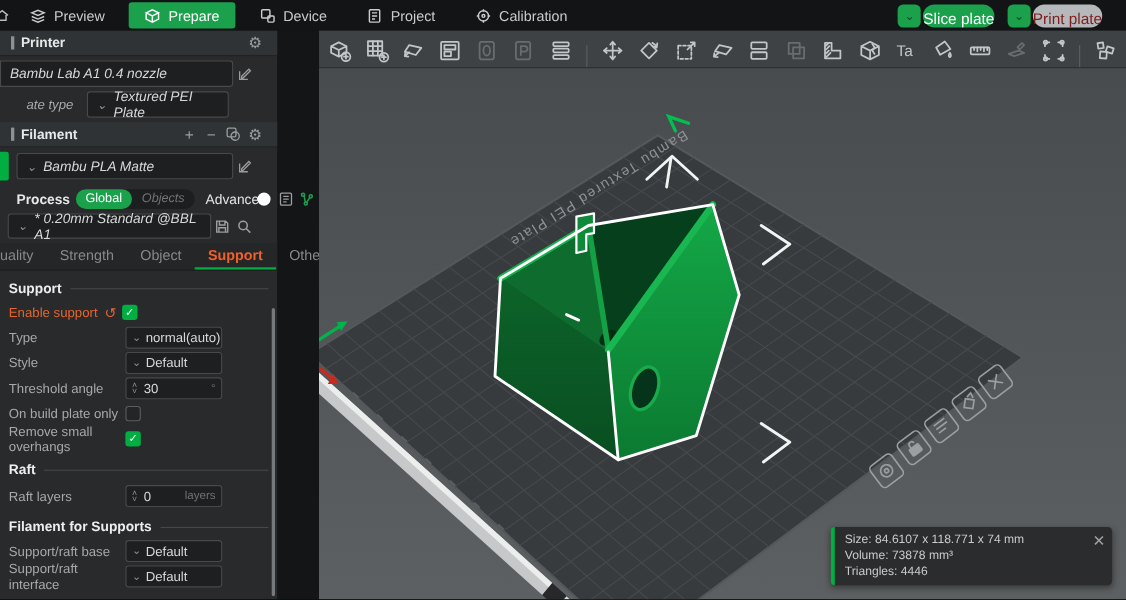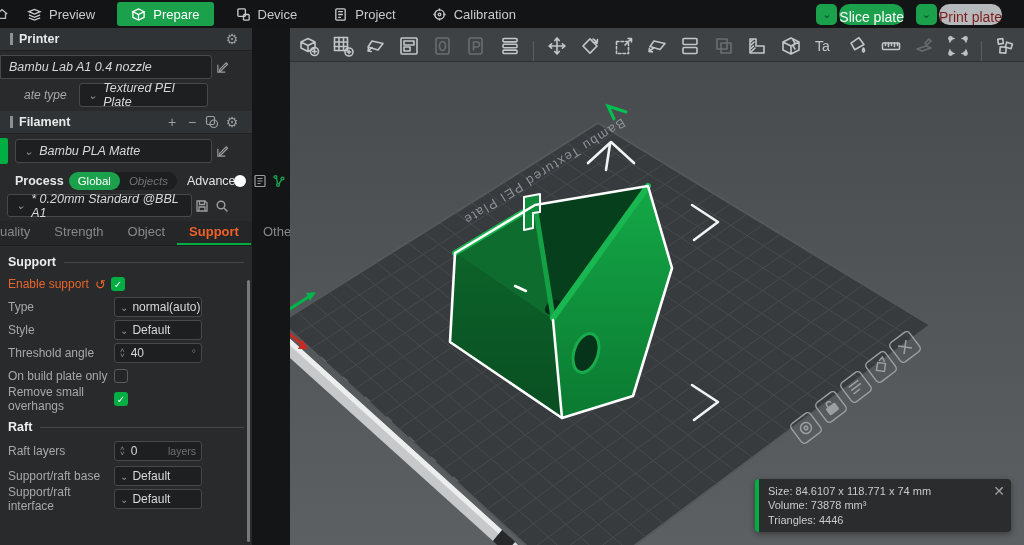--- a/index.html
+++ b/index.html
@@ -278,21 +278,21 @@
       </div>
 
       <div class="prow">
         <span class="lbl">Threshold angle</span>
         <span class="ctrlcol">
           <span class="spinbox">
             <span class="spinarrows">
                 <span>˄</span>
                 <span>˅</span>
               </span>
-            <span>40</span>
+            <span>30</span>
             <span class="unit">°</span>
           </span>
         </span>
       </div>
 
       <div class="prow">
         <span class="lbl">On build plate only</span>
         <span class="ctrlcol">
             <span class="cb off"></span>
           </span>
@@ -317,20 +317,24 @@
             <span class="spinarrows">
                 <span>˄</span>
                 <span>˅</span>
               </span>
             <span>0</span>
             <span class="unit">layers</span>
           </span>
         </span>
       </div>
 
+      <div class="phead" style="margin-top:8px;">
+        <span class="t">Filament for Supports</span>
+          <span class="line"></span>
+      </div>
 
       <div class="prow">
         <span class="lbl">Support/raft base</span>
         <span class="ctrlcol">
           <span class="sel">
               <span class="chev">⌄</span>
               <span>Default</span>
             </span>
         </span>
       </div>

